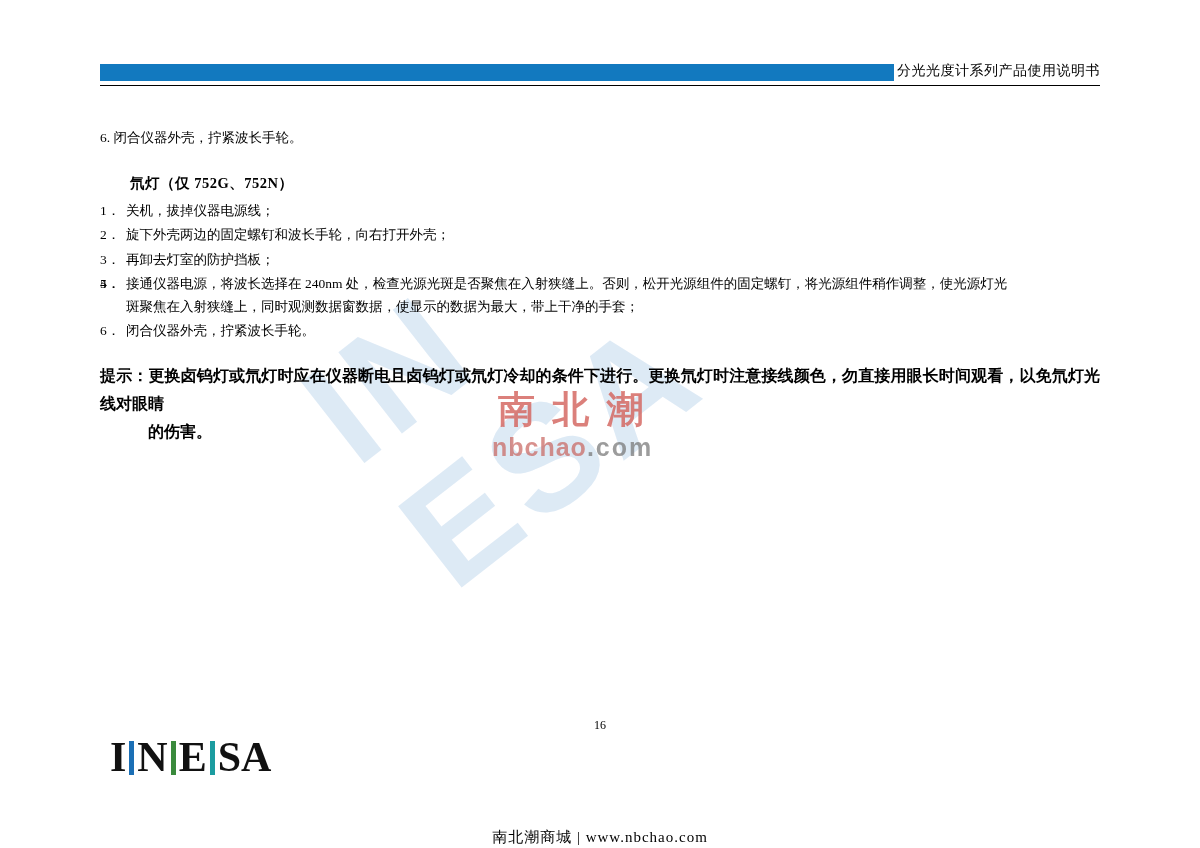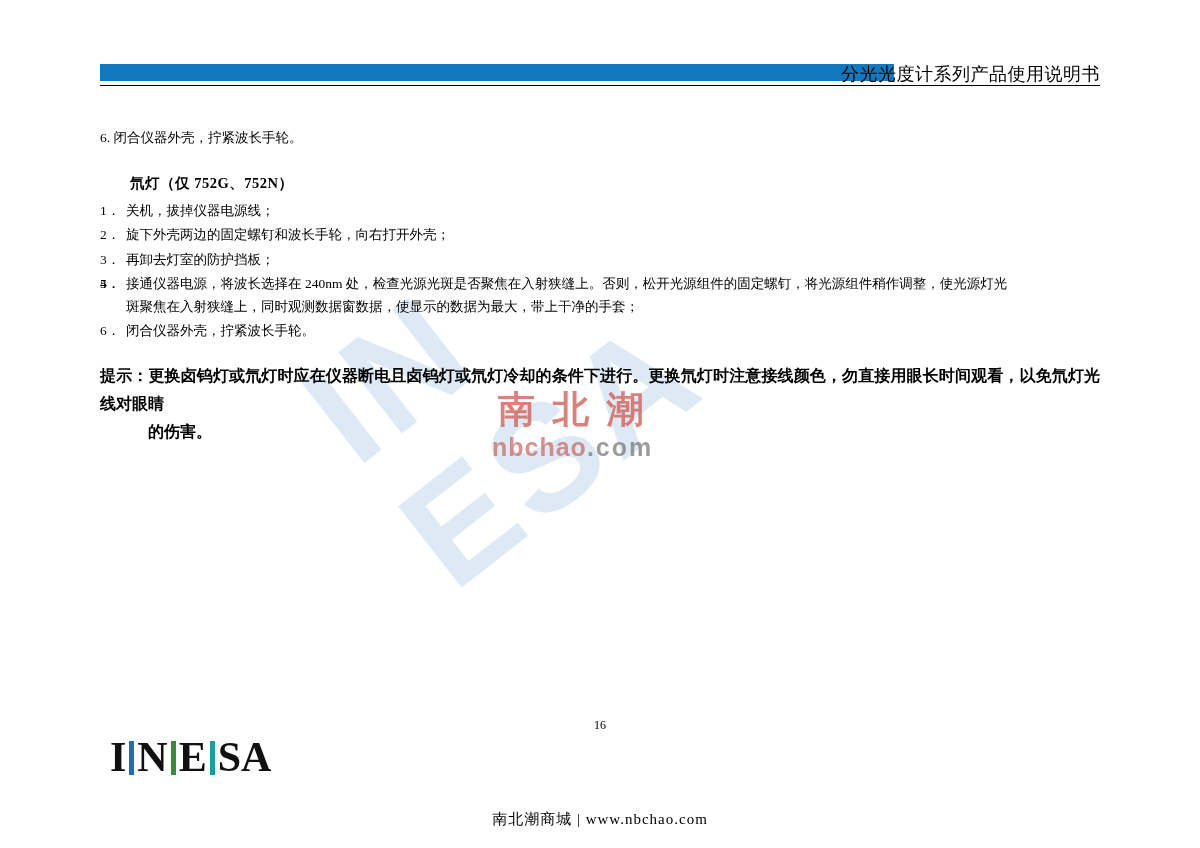--- a/index.html
+++ b/index.html
@@ -94,21 +94,21 @@
     left: 0;
     top: 4px;
     width: 794px;
     height: 17px;
     background: #1279bf;
   }
   .header-title {
     position: absolute;
     right: 0;
     top: 2px;
-    font-size: 18px;
+    font-size: 14px;
     font-family: "Liberation Serif", serif;
     color: #000;
     letter-spacing: 0.5px;
   }
   .header-rule {
     position: absolute;
     left: 0;
     top: 25px;
     width: 1000px;
     height: 1px;
@@ -218,21 +218,21 @@
     display: inline-block;
   }
   .bar-blue { background: #1b6fb5; }
   .bar-green { background: #3a8a3c; }
   .bar-teal { background: #1b9ca0; }
 
   .footer-line {
     position: absolute;
     left: 0;
     right: 0;
-    top: 810px;
+    top: 828px;
     text-align: center;
     font-size: 15px;
     font-family: "Liberation Serif", serif;
     color: #000;
     z-index: 2;
     letter-spacing: 1px;
   }
 </style>
 </head>
 <body>

